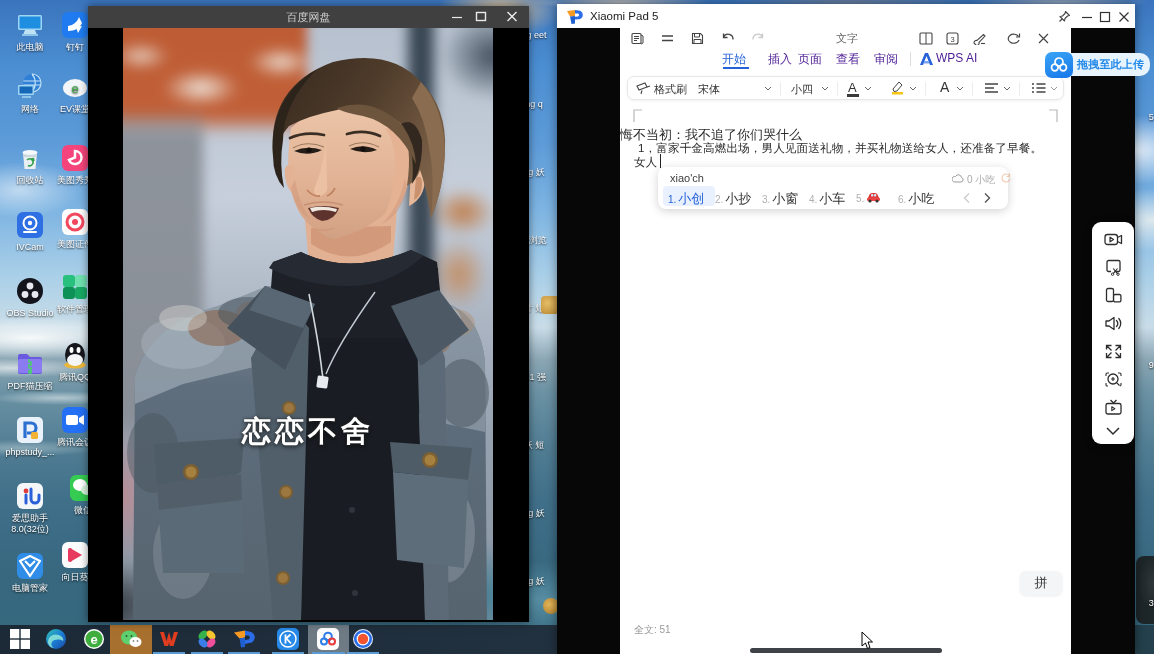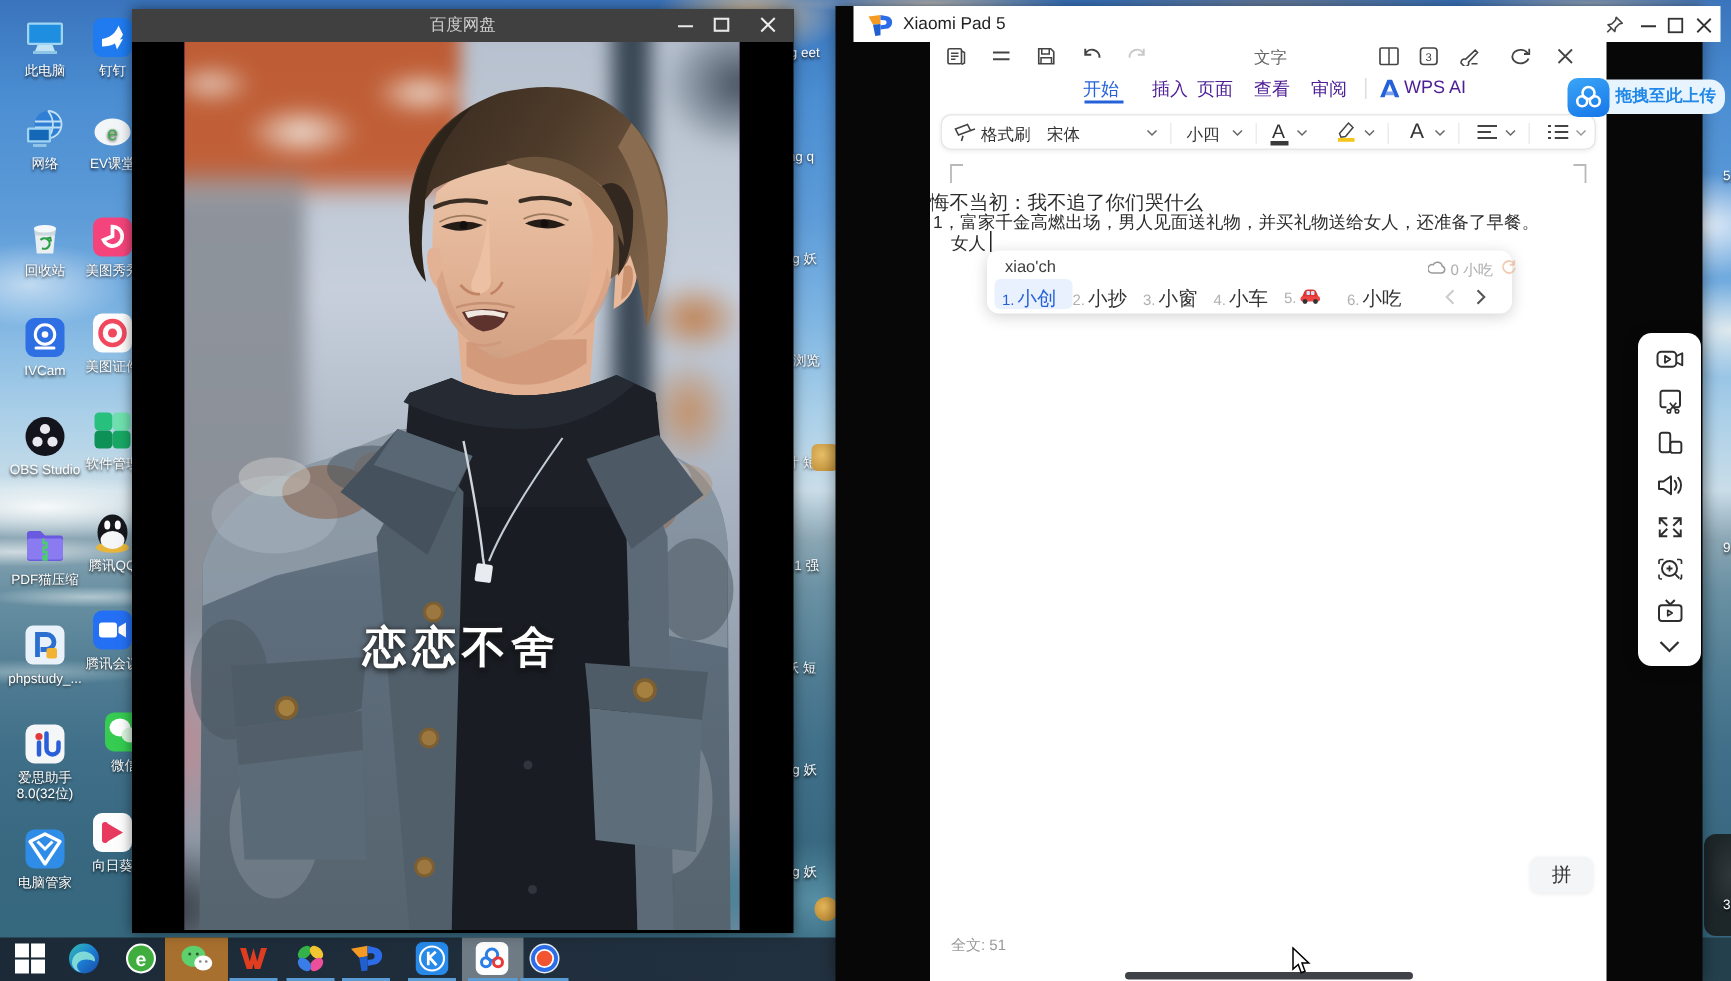--- a/index.html
+++ b/index.html
@@ -33,21 +33,21 @@
 
   
   #taskbar { left:0; top:625px; width:1154px; height:29px; z-index:1; background:linear-gradient(90deg,#1c2a38 0%,#233240 55%, #2a4a55 75%, #23404c 100%); }
   .tico { position:absolute; top:3px; width:22px; height:22px; }
   .trun { position:absolute; top:27px; height:2px; background:#5a9bd4; }
 
   
   #vwin { left:88px; top:6px; width:441px; height:616px; background:#000; box-shadow:0 0 8px rgba(0,0,0,.5); z-index:2; }
   #vtitle { position:absolute; left:0; top:0; width:100%; height:22px; background:#404040; color:#cfcfcf; font-size:11px; text-align:center; line-height:22px; }
   .vbtn { position:absolute; top:0; }
-  #video { position:absolute; left:35px; top:22px; width:370px; height:592px; overflow:hidden; background:#701a75; }
+  #video { position:absolute; left:35px; top:22px; width:370px; height:592px; overflow:hidden; background:#0c4a6e; }
   #vbg { position:absolute; inset:-12px; filter:blur(6px);
     background:
       radial-gradient(46px 34px at 352px 196px, rgba(192,116,58,.9), rgba(192,116,58,0) 72%),
       radial-gradient(40px 50px at 348px 258px, rgba(200,126,66,.75), rgba(200,126,66,0) 72%),
       radial-gradient(70px 60px at 382px 40px, rgba(44,58,72,.85), rgba(44,58,72,0) 75%),
       linear-gradient(90deg, rgba(42,56,70,0) 292px, rgba(42,56,70,.9) 302px, rgba(42,56,70,.9) 318px, rgba(42,56,70,0) 328px) 0 0/370px 290px no-repeat,
       radial-gradient(70px 90px at 10px 480px, rgba(186,140,148,.95), rgba(186,140,148,0) 75%),
       radial-gradient(90px 60px at 0px 590px, rgba(40,48,54,.95), rgba(40,48,54,0) 78%),
       radial-gradient(80px 70px at 370px 580px, rgba(62,125,148,.95), rgba(62,125,148,0) 78%),
       linear-gradient(180deg, rgba(135,140,148,0) 92px, rgba(135,140,148,.9) 122px, rgba(135,140,148,.9) 400px, rgba(135,140,148,0) 430px) 0 0/ 92px 592px no-repeat,
@@ -55,21 +55,21 @@
       radial-gradient(46px 22px at 170px 46px, rgba(240,232,222,.9), rgba(240,232,222,0) 72%),
       radial-gradient(40px 20px at 30px 40px, rgba(238,230,222,.8), rgba(238,230,222,0) 72%),
       linear-gradient(180deg, #bd5c34 0, #c16038 98px, rgba(193,96,56,0) 120px) 0 0 / 196px 592px no-repeat,
       linear-gradient(180deg, #b6c0ce 0, #c6cfdb 180px, #a8b2c0 320px, #97a2b0 420px, #8b96a4 592px);
   }
   #vsub { position:absolute; left:0; top:384px; width:100%; text-align:center; color:#fff; font-size:29px; font-weight:bold; letter-spacing:4px; text-shadow:0 0 3px rgba(40,40,40,.9), 0 2px 4px rgba(0,0,0,.6); }
   #vman { position:absolute; left:0; top:0; }
 
   
   #mwin { left:557px; top:4px; width:578px; height:650px; background:#070707; box-shadow:0 0 10px rgba(0,0,0,.45); z-index:3; }
-  #mtitle { position:absolute; left:12px; top:0; width:100%; height:24px; background:#fff; }
+  #mtitle { position:absolute; left:0; top:0; width:100%; height:24px; background:#fff; }
   #tablet { position:absolute; left:63px; top:24px; width:451px; height:626px; background:#fff; overflow:hidden; font-family:"Liberation Sans",sans-serif; }
   .wr1 { position:absolute; top:3px; }
   .wtab { position:absolute; top:23px; font-size:12px; color:#4c1d95; }
   .wund { position:absolute; left:103px; top:39px; width:26px; height:2px; background:#2562d9; }
   #wcard { position:absolute; left:7px; top:48px; width:437px; height:24px; border:1px solid #e7e7e7; border-radius:7px; box-shadow:0 1px 3px rgba(0,0,0,.06); font-size:11px; color:#333; }
   .crt { position:absolute; top:8px; width:9px; height:8px; }
   .wsep { position:absolute; top:5px; width:1px; height:14px; background:#ececec; }
   #ime { position:absolute; left:38px; top:139px; width:350px; height:42px; background:#fff; border-radius:8px; box-shadow:0 2px 10px rgba(0,0,0,.18); }
   .imc { position:absolute; top:23px; font-size:13px; color:#333; white-space:nowrap; }
   .imc i { font-style:normal; font-size:10px; color:#b0b0b0; margin-right:2px; }
@@ -494,21 +494,21 @@
     </div>
 
     <svg width="14" height="14" viewBox="0 0 14 14" style="position:absolute;left:9px;top:81px;">
         <path d="M13 1 H5 V13" stroke="#b9b9b9" stroke-width="1.2" fill="none"></path>
       </svg>
     <svg width="14" height="14" viewBox="0 0 14 14" style="position:absolute;left:428px;top:81px;">
         <path d="M1 1 H9 V13" stroke="#b9b9b9" stroke-width="1.2" fill="none"></path>
       </svg>
 
     <div style="position:absolute;left:0;top:98px;width:451px;text-align:left;font-size:13px;color:#2c2c2c;">悔不当初：我不追了你们哭什么</div>
-    <div style="position:absolute;left:2px;top:112.5px;width:425px;font-size:11.6px;color:#2c2c2c;letter-spacing:0.1px;">1，富家千金高燃出场，男人见面送礼物，并买礼物送给女人，还准备了早餐。</div>
+    <div style="position:absolute;left:18px;top:112.5px;width:425px;font-size:11.6px;color:#2c2c2c;letter-spacing:0.1px;">1，富家千金高燃出场，男人见面送礼物，并买礼物送给女人，还准备了早餐。</div>
     <div style="position:absolute;left:14px;top:127px;font-size:11.6px;color:#2c2c2c;">女人</div>
     <div style="position:absolute;left:40px;top:126px;width:1.3px;height:14px;background:#222;"></div>
 
     <div id="ime">
       <div style="position:absolute;left:12px;top:5px;font-size:11px;color:#3c3c3c;">xiao'ch</div>
       <svg width="12" height="9" viewBox="0 0 12 9" style="position:absolute;left:294px;top:7px;">
           <path d="M3 8 a2.8 2.8 0 1 1 .5-5.5 a3.2 3.2 0 0 1 6 1 a2.3 2.3 0 0 1-.5 4.5 Z" fill="none" stroke="#9a9a9a" stroke-width="1"></path>
         </svg>
       <div style="position:absolute;left:309px;top:6px;font-size:10px;color:#aaa;">0 小吃</div>
       <svg width="11" height="11" viewBox="0 0 11 11" style="position:absolute;left:342px;top:5px;opacity:.55;">

